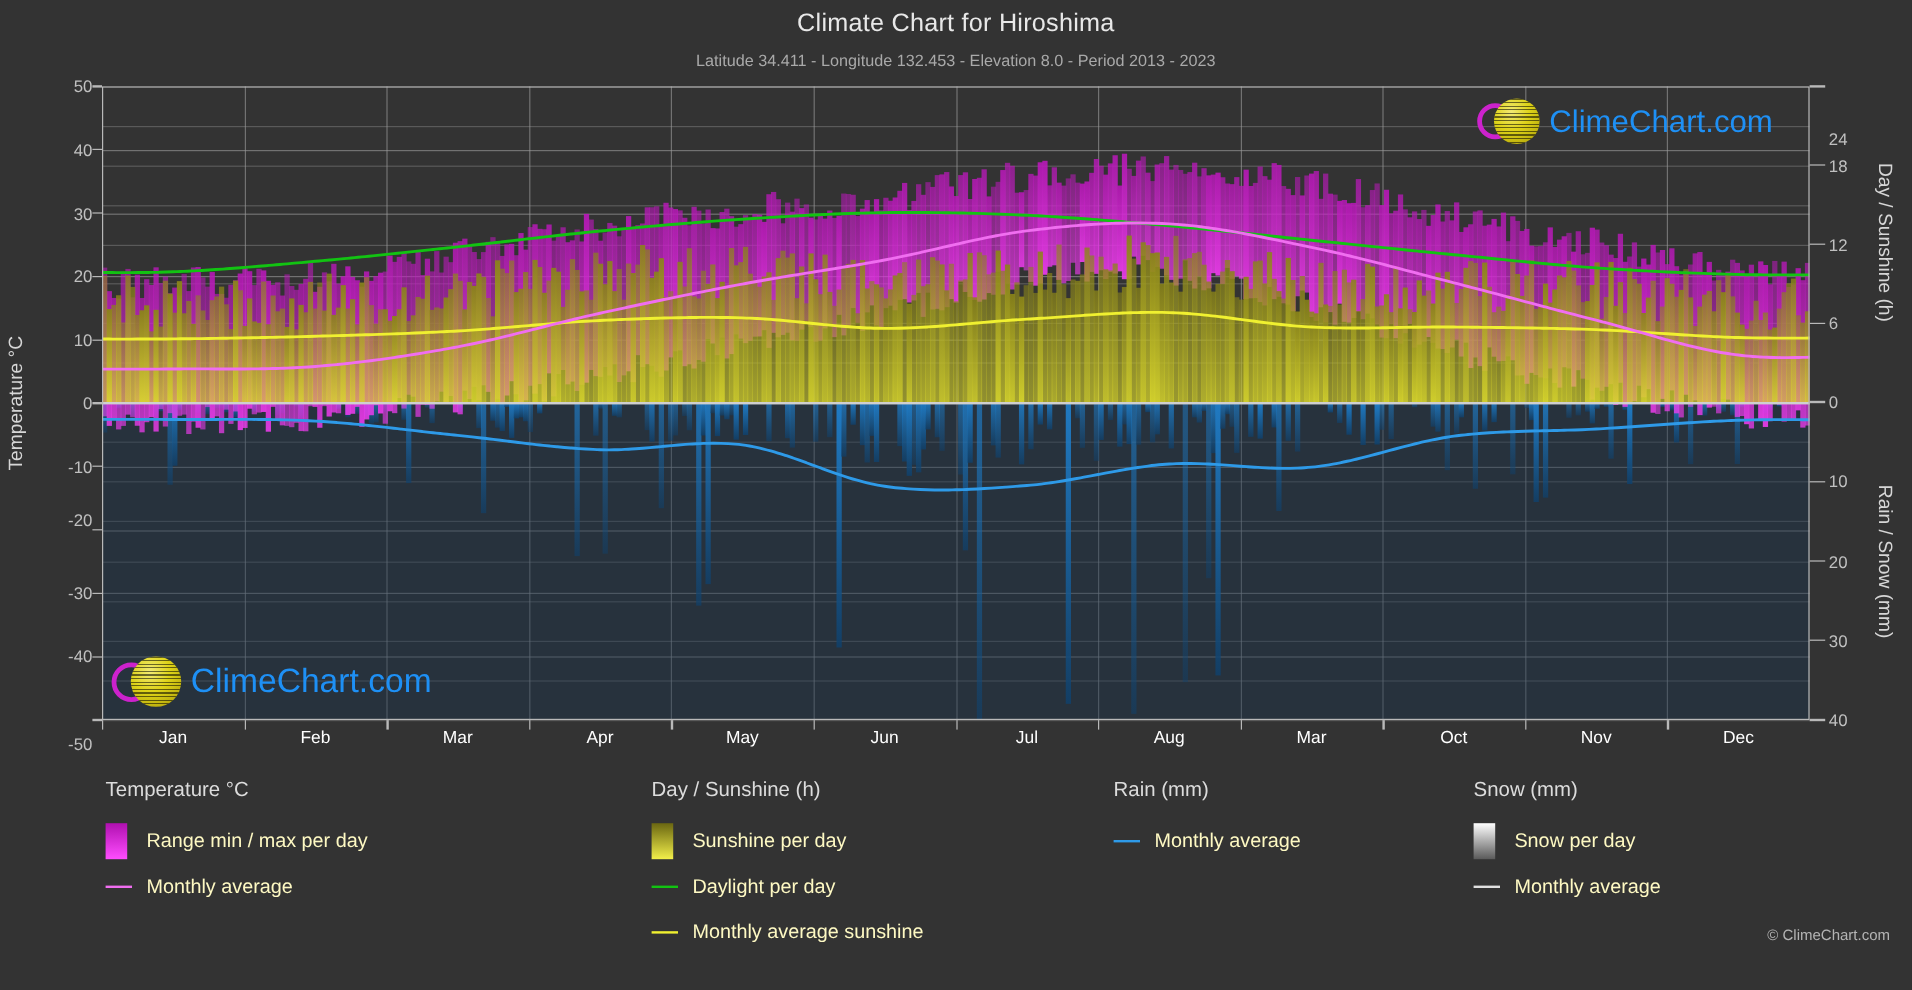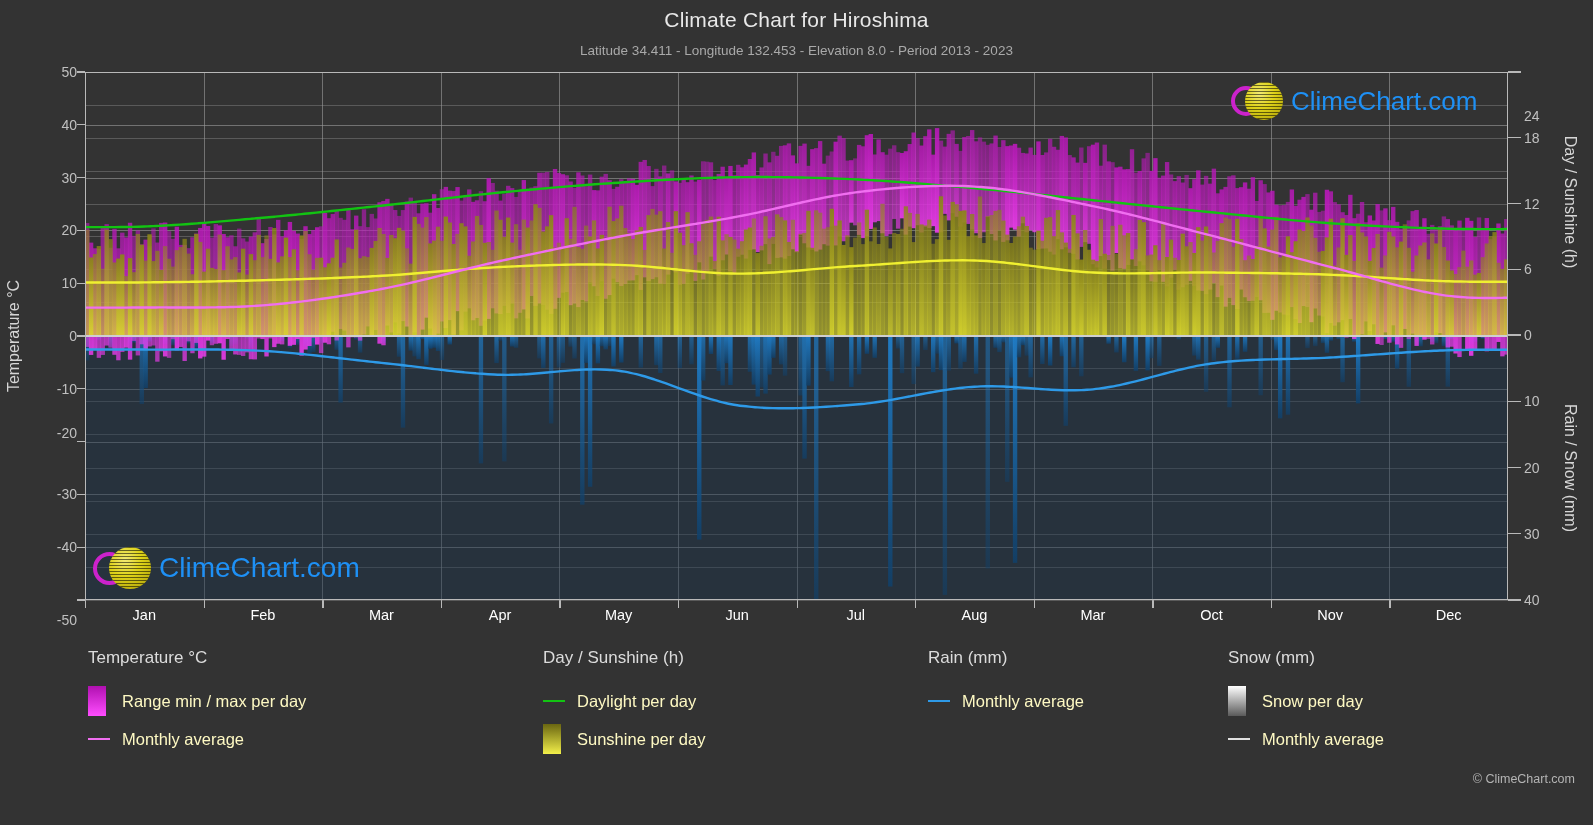--- a/index.html
+++ b/index.html
@@ -1143,29 +1143,35 @@
           <div class="lgkey">
             <span class="linekey" style="background: rgb(240, 110, 240);"></span>
           </div>
           <div class="lglabel">Monthly average</div>
         </div>
       </div>
       <div class="lgcol" style="left: 543px;">
         <div class="lghead">Day / Sunshine (h)</div>
         <div class="lgrow">
           <div class="lgkey">
+            <span class="swatch" style="background: linear-gradient(rgb(106, 102, 17), rgb(242, 239, 74));"></span>
+          </div>
+          <div class="lglabel">Sunshine per day</div>
+        </div>
+        <div class="lgrow">
+          <div class="lgkey">
             <span class="linekey" style="background: rgb(18, 195, 18);"></span>
           </div>
           <div class="lglabel">Daylight per day</div>
         </div>
         <div class="lgrow">
           <div class="lgkey">
-            <span class="swatch" style="background: linear-gradient(rgb(106, 102, 17), rgb(242, 239, 74));"></span>
+            <span class="linekey" style="background: rgb(240, 240, 48);"></span>
           </div>
-          <div class="lglabel">Sunshine per day</div>
+          <div class="lglabel">Monthly average sunshine</div>
         </div>
       </div>
       <div class="lgcol" style="left: 928px;">
         <div class="lghead">Rain (mm)</div>
         <div class="lgrow">
           <div class="lgkey">
             <span class="linekey" style="background: rgb(46, 154, 232);"></span>
           </div>
           <div class="lglabel">Monthly average</div>
         </div>

